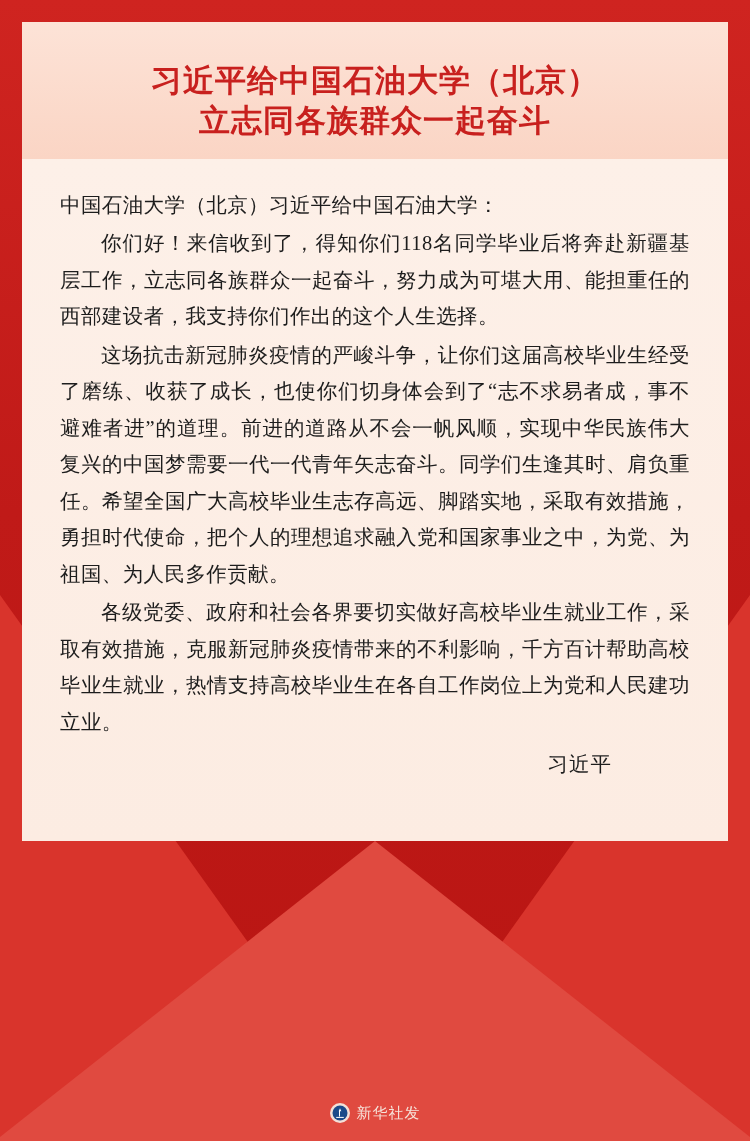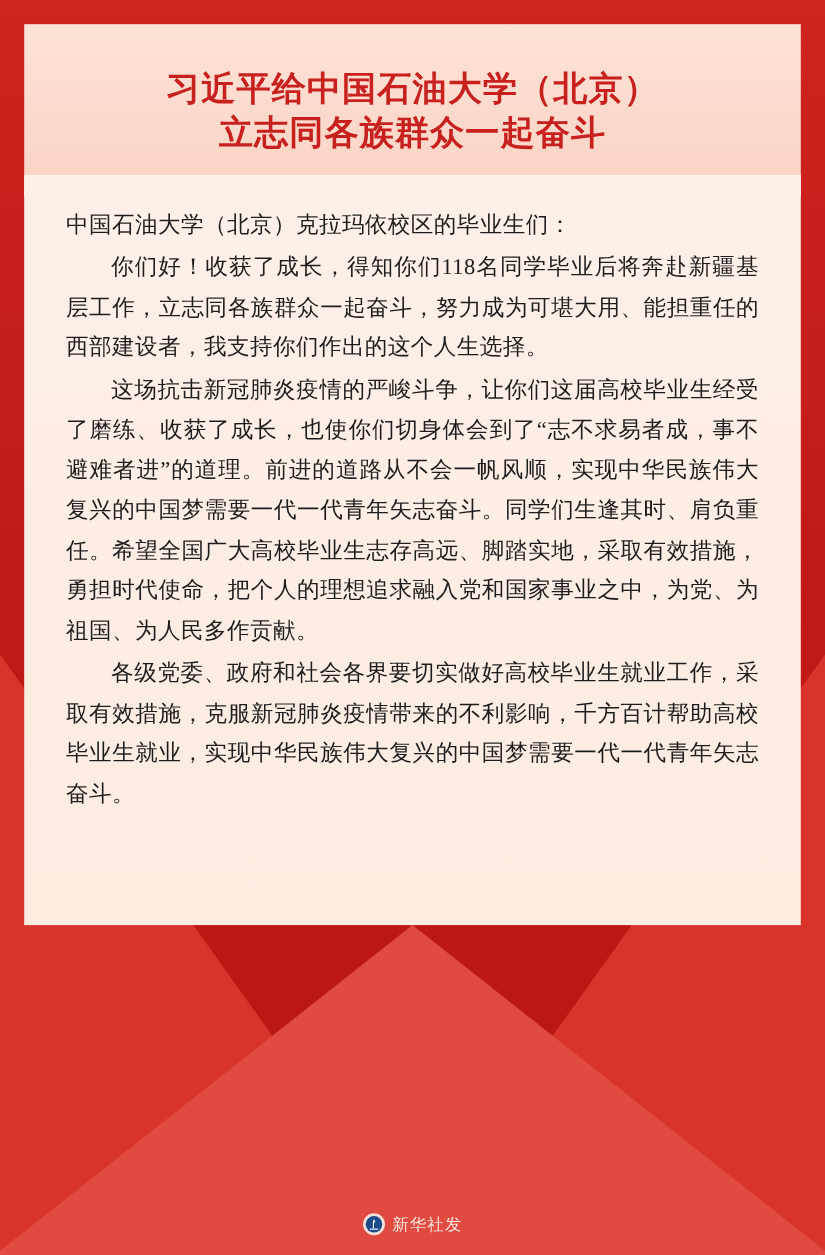--- a/index.html
+++ b/index.html
@@ -159,24 +159,25 @@
   <div class="flap flap-left"></div>
   <div class="flap flap-right"></div>
   <div class="flap flap-bottom"></div>
 
   <div id="title-band">
     <div class="title-line">习近平给中国石油大学（北京）</div>
     <div class="title-line">立志同各族群众一起奋斗</div>
   </div>
 
   <div id="letter">
-    <p>中国石油大学（北京）克拉玛依校区的毕业生们：</p>
-    <p class="indent">你们好！收获了成长，得知你们118名同学毕业后将奔赴新疆基层工作，立志同各族群众一起奋斗，努力成为可堪大用、能担重任的西部建设者，我支持你们作出的这个人生选择。</p>
+    <p>中国石油大学（北京）习近平给中国石油大学：</p>
+    <p class="indent">你们好！来信收到了，得知你们118名同学毕业后将奔赴新疆基层工作，立志同各族群众一起奋斗，努力成为可堪大用、能担重任的西部建设者，我支持你们作出的这个人生选择。</p>
     <p class="indent">这场抗击新冠肺炎疫情的严峻斗争，让你们这届高校毕业生经受了磨练、收获了成长，也使你们切身体会到了“志不求易者成，事不避难者进”的道理。前进的道路从不会一帆风顺，实现中华民族伟大复兴的中国梦需要一代一代青年矢志奋斗。同学们生逢其时、肩负重任。希望全国广大高校毕业生志存高远、脚踏实地，采取有效措施，勇担时代使命，把个人的理想追求融入党和国家事业之中，为党、为祖国、为人民多作贡献。</p>
-    <p class="indent">各级党委、政府和社会各界要切实做好高校毕业生就业工作，采取有效措施，克服新冠肺炎疫情带来的不利影响，千方百计帮助高校毕业生就业，实现中华民族伟大复兴的中国梦需要一代一代青年矢志奋斗。</p>
+    <p class="indent">各级党委、政府和社会各界要切实做好高校毕业生就业工作，采取有效措施，克服新冠肺炎疫情带来的不利影响，千方百计帮助高校毕业生就业，热情支持高校毕业生在各自工作岗位上为党和人民建功立业。</p>
+    <div class="sign-name">习近平</div>
   </div>
 
   <div id="credit">
     <span class="logo">
       <svg width="16" height="16" viewBox="0 0 16 16" aria-hidden="true">
         <circle cx="8" cy="8" r="7.5" fill="#1b4a8a"></circle>
         <path d="M8 3.2 L9.3 6.2 L8 6.2 L8 11.6 L7 11.6 L7 6.2 L6.7 6.2 Z" fill="#ffffff"></path>
         <rect x="4.2" y="11.9" width="7.6" height="1" fill="#ffffff"></rect>
       </svg>
     </span>

